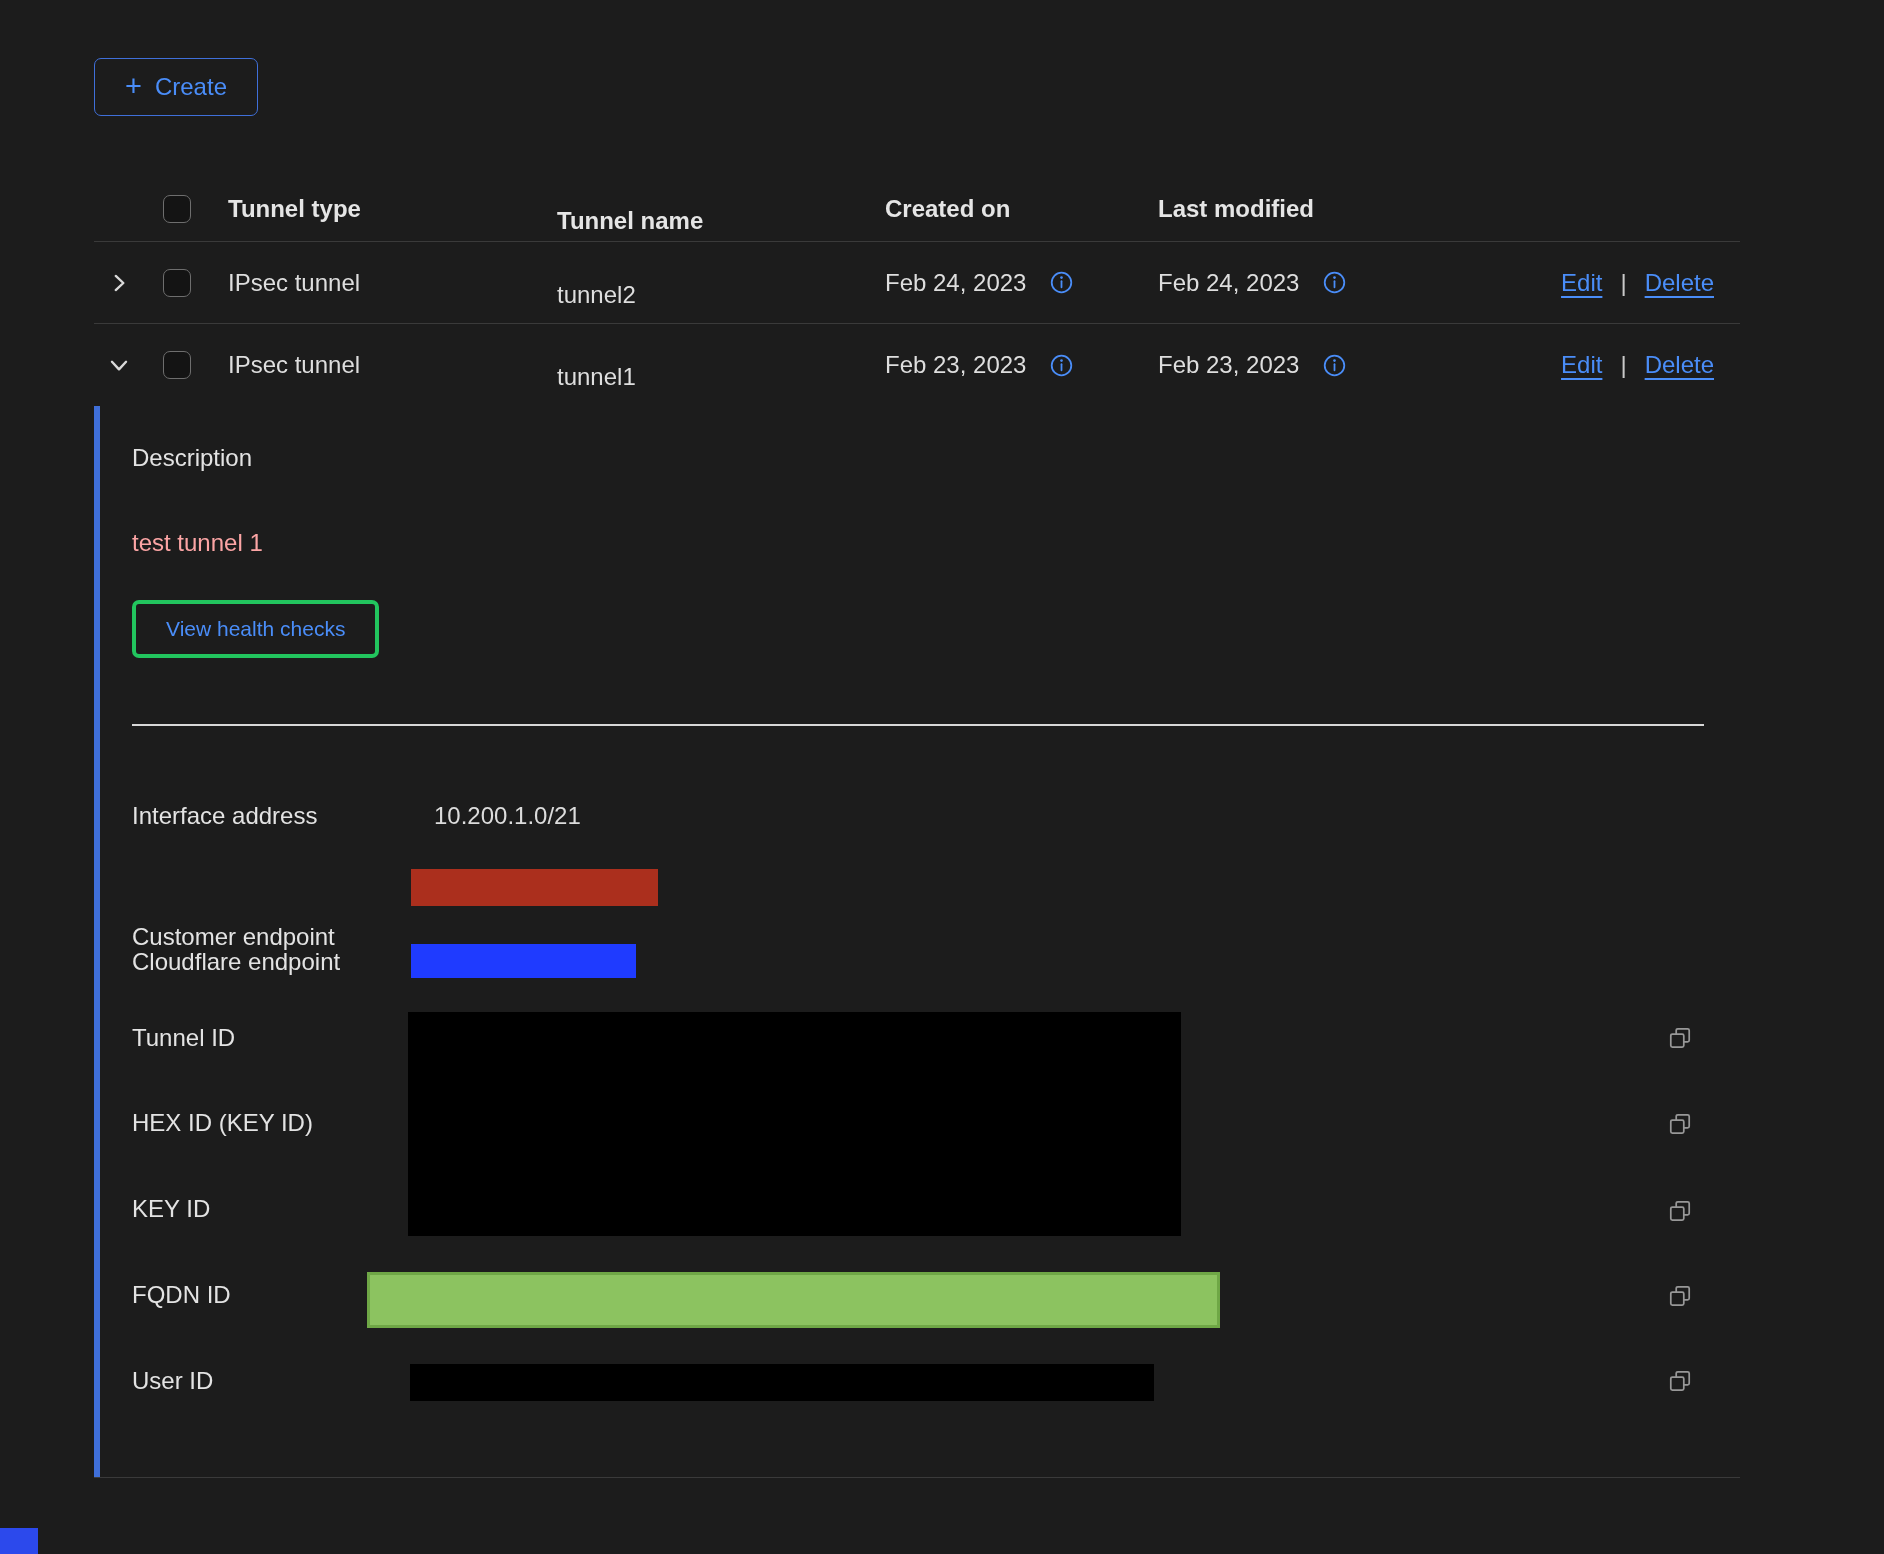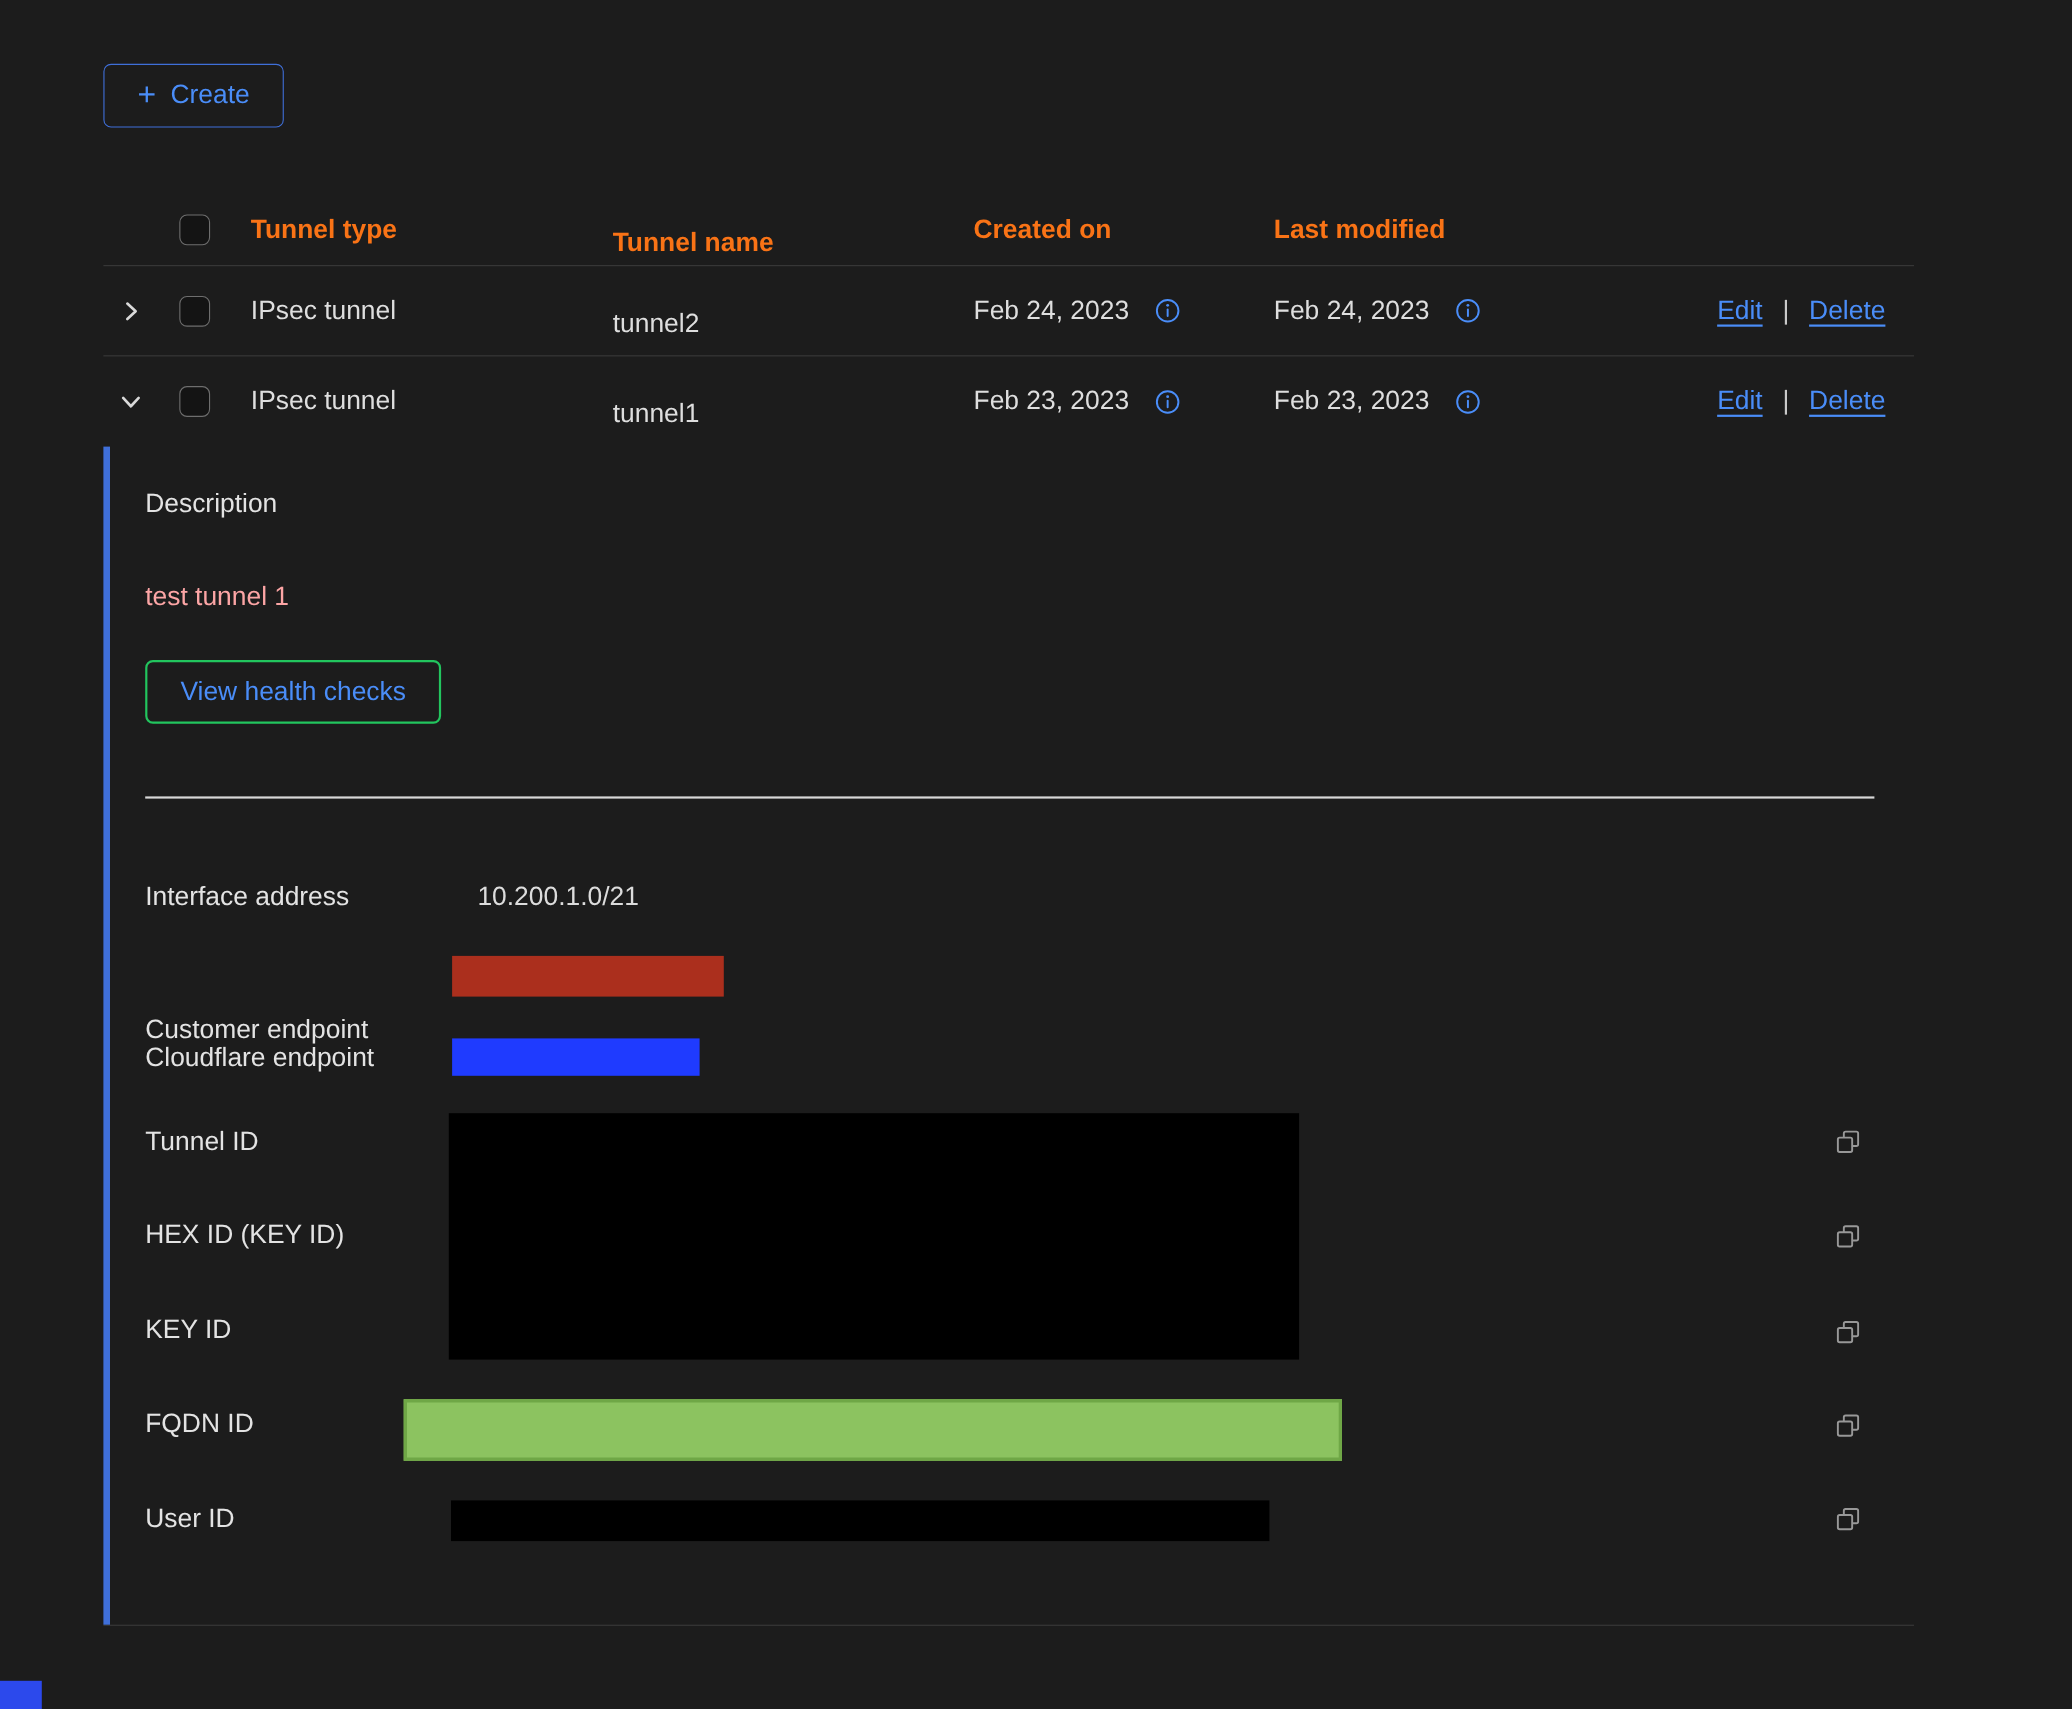--- a/index.html
+++ b/index.html
@@ -38,21 +38,21 @@
   
   .table {
     position: absolute;
     left: 94px; top: 176px;
     width: 1646px;
   }
   .row {
     display: flex;
     align-items: center;
   }
-  .thead { height: 66px; border-bottom: 1px solid #3a3a3a; font-weight: 700; color: #f97316; }
+  .thead { height: 66px; border-bottom: 1px solid #3a3a3a; font-weight: 700; color: #e5e5e5; }
   .trow  { height: 82px; }
   .trow.bordered { border-bottom: 1px solid #3a3a3a; }
 
   .col-expand { width: 50px; display: flex; align-items: center; padding-left: 10px; }
   .col-check  { width: 66px; display: flex; align-items: center; padding-left: 19px; }
   .col-type   { width: 330px; padding-left: 18px; }
   .col-name   { width: 328px; padding-left: 17px; margin-top: 24px; }
   .col-created  { width: 290px; padding-left: 17px; display: flex; align-items: center; }
   .col-modified { width: 330px; display: flex; align-items: center; }
   .col-actions  { flex: 1; display: flex; align-items: center; justify-content: flex-end; padding-right: 26px; gap: 18px; }
@@ -93,24 +93,24 @@
 
   .desc-label   { position: absolute; left: 38px; top: 38px;  color: #e3e3e3; }
   .desc-value   { position: absolute; left: 38px; top: 123px; color: #fca5a5; }
 
   .health-btn {
     position: absolute; left: 38px; top: 194px;
     height: 58px;
     display: inline-flex; align-items: center;
     padding: 0 30px;
     background: transparent;
-    border: 2px solid #22c55e;
+    border: 4px solid #22c55e;
     border-radius: 7px;
     color: #4a8df8;
-    font-size: 24px;
+    font-size: 21px;
     font-family: inherit;
     cursor: pointer;
   }
 
   .divider { position: absolute; left: 38px; top: 318px; width: 1572px; height: 2px; background: #d7d7d7; }
 
   .field-label { position: absolute; left: 38px; color: #e3e3e3; line-height: 30px; white-space: nowrap; }
   .lbl-interface { top: 395px; }
   .lbl-customer  { top: 468px; margin-top: 48px; }
   .lbl-cloudflare{ top: 541px; }

